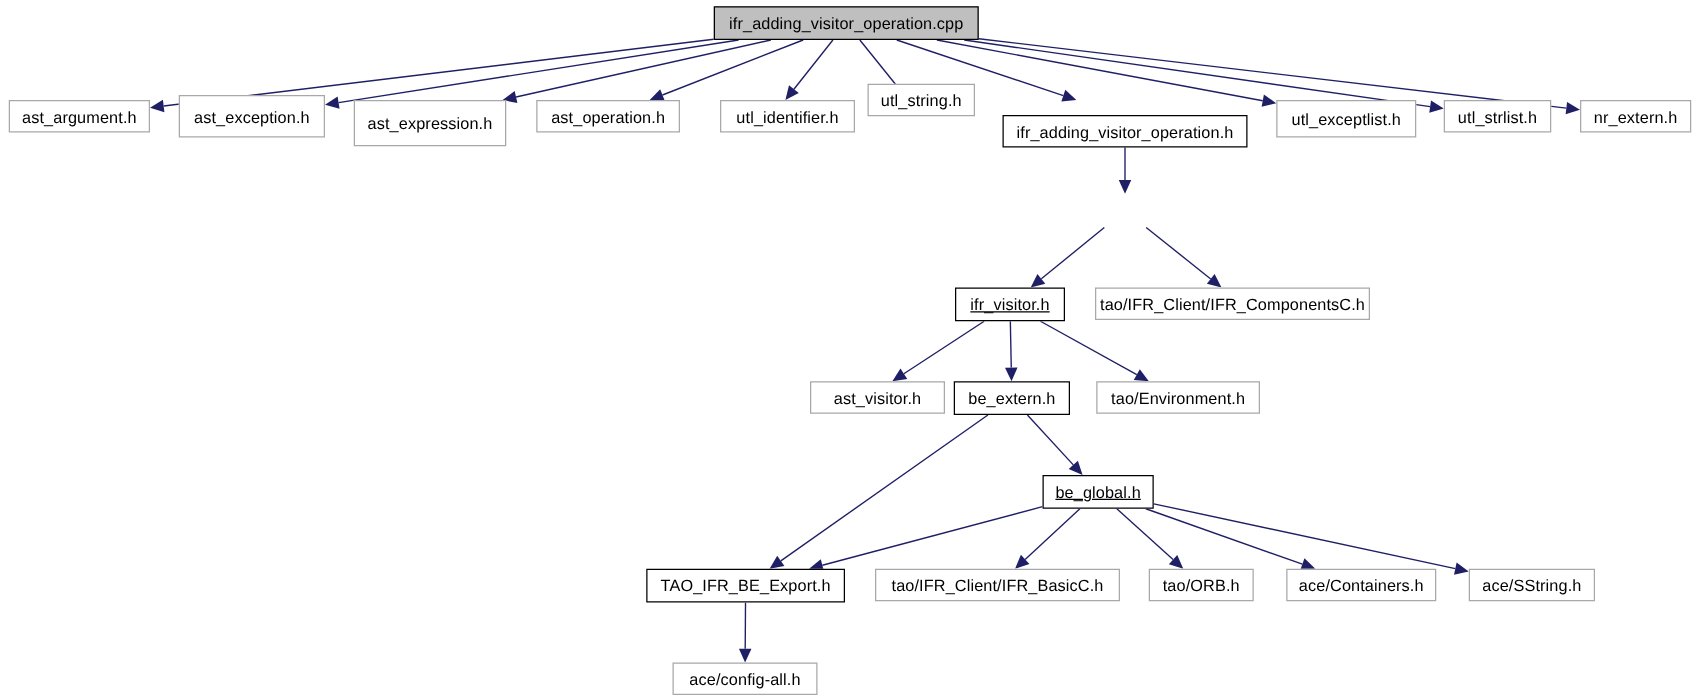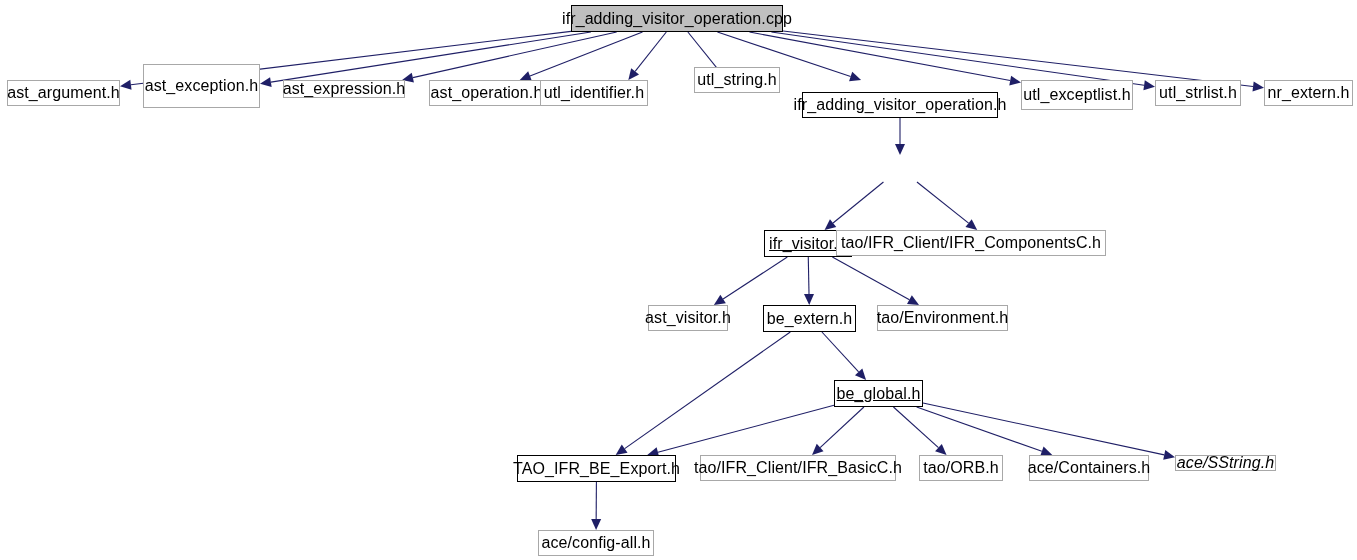--- a/index.html
+++ b/index.html
@@ -32,21 +32,21 @@
     height: 560px;
   }
   .node {
     position: absolute;
     box-sizing: border-box;
     display: flex;
     align-items: center;
     justify-content: center;
     background: #ffffff;
     border: 1px solid #a8a8a8;
-    font-size: 16px;
+    font-size: 13px;
     color: #000000;
     white-space: nowrap;
     letter-spacing: 0.1px;
     line-height: 1;
   }
   .node.bold-border {
     border: 1.6px solid #000000;
   }
   .node.root {
     background: #bfbfbf;
@@ -111,54 +111,54 @@
       <line x1="596.41" y1="482.00" x2="596.16" y2="519.00" stroke="#1f1f66" stroke-width="1.1"></line>
       <polygon points="596.09,530.00 591.16,518.97 601.16,519.03" fill="#1f1f66"></polygon>
     </svg>
   <div id="node-layer">
       <div class="node root" style="left: 571px; top: 5px; width: 212px; height: 27px;">
         <span class="node-label">ifr_adding_visitor_operation.cpp</span>
       </div>
       <div class="node" style="left: 7px; top: 80px; width: 113px; height: 26px;">
         <span class="node-label">ast_argument.h</span>
       </div>
-      <div class="node" style="left: 143px; top: 64px; width: 117px; height: 44px;">
+      <div class="node" style="left: 143px; top: 76px; width: 117px; height: 34px;">
         <span class="node-label">ast_exception.h</span>
       </div>
-      <div class="node" style="left: 283px; top: 80px; width: 122px; height: 18px; align-items: flex-end;">
+      <div class="node" style="left: 283px; top: 80px; width: 122px; height: 37px;">
         <span class="node-label">ast_expression.h</span>
       </div>
       <div class="node" style="left: 429px; top: 80px; width: 115px; height: 26px;">
         <span class="node-label">ast_operation.h</span>
       </div>
-      <div class="node" style="left: 540px; top: 80px; width: 108px; height: 26px;">
+      <div class="node" style="left: 576px; top: 80px; width: 108px; height: 26px;">
         <span class="node-label">utl_identifier.h</span>
       </div>
       <div class="node" style="left: 694px; top: 67px; width: 86px; height: 26px; text-align: center;">
         <span class="node-label">utl_string.h</span>
       </div>
       <div class="node bold-border" style="left: 802px; top: 80px; width: 196px; height: 26px; margin-top: 12px;">
         <span class="node-label">ifr_adding_visitor_operation.h</span>
       </div>
       <div class="node" style="left: 1021px; top: 80px; width: 112px; height: 30px;">
         <span class="node-label">utl_exceptlist.h</span>
       </div>
       <div class="node" style="left: 1155px; top: 80px; width: 86px; height: 26px;">
         <span class="node-label">utl_strlist.h</span>
       </div>
       <div class="node" style="left: 1264px; top: 80px; width: 89px; height: 26px;">
         <span class="node-label">nr_extern.h</span>
       </div>
       <div class="node bold-border" style="left: 764px; top: 230px; width: 88px; height: 27px; text-decoration: underline;">
         <span class="node-label">ifr_visitor.h</span>
       </div>
-      <div class="node" style="left: 836px; top: 230px; width: 270px; height: 26px; justify-content: center;">
+      <div class="node" style="left: 876px; top: 230px; width: 220px; height: 26px; justify-content: center;">
         <span class="node-label">tao/IFR_Client/IFR_ComponentsC.h</span>
       </div>
-      <div class="node" style="left: 648px; top: 305px; width: 80px; height: 26px;">
+      <div class="node" style="left: 648px; top: 305px; width: 108px; height: 26px;">
         <span class="node-label">ast_visitor.h</span>
       </div>
       <div class="node bold-border" style="left: 763px; top: 305px; width: 93px; height: 27px;">
         <span class="node-label">be_extern.h</span>
       </div>
       <div class="node" style="left: 877px; top: 305px; width: 131px; height: 26px;">
         <span class="node-label">tao/Environment.h</span>
       </div>
       <div class="node bold-border" style="left: 834px; top: 380px; width: 89px; height: 27px; text-decoration: underline;">
         <span class="node-label">be_global.h</span>
@@ -168,20 +168,20 @@
       </div>
       <div class="node" style="left: 700px; top: 455px; width: 196px; height: 26px;">
         <span class="node-label">tao/IFR_Client/IFR_BasicC.h</span>
       </div>
       <div class="node" style="left: 919px; top: 455px; width: 84px; height: 26px;">
         <span class="node-label">tao/ORB.h</span>
       </div>
       <div class="node" style="left: 1029px; top: 455px; width: 120px; height: 26px;">
         <span class="node-label">ace/Containers.h</span>
       </div>
-      <div class="node" style="left: 1175px; top: 455px; width: 101px; height: 16px; font-style: italic;">
+      <div class="node" style="left: 1175px; top: 455px; width: 101px; height: 26px;">
         <span class="node-label">ace/SString.h</span>
       </div>
       <div class="node" style="left: 538px; top: 530px; width: 116px; height: 26px;">
         <span class="node-label">ace/config-all.h</span>
       </div>
     </div>
 </div>
 
 </body></html>

